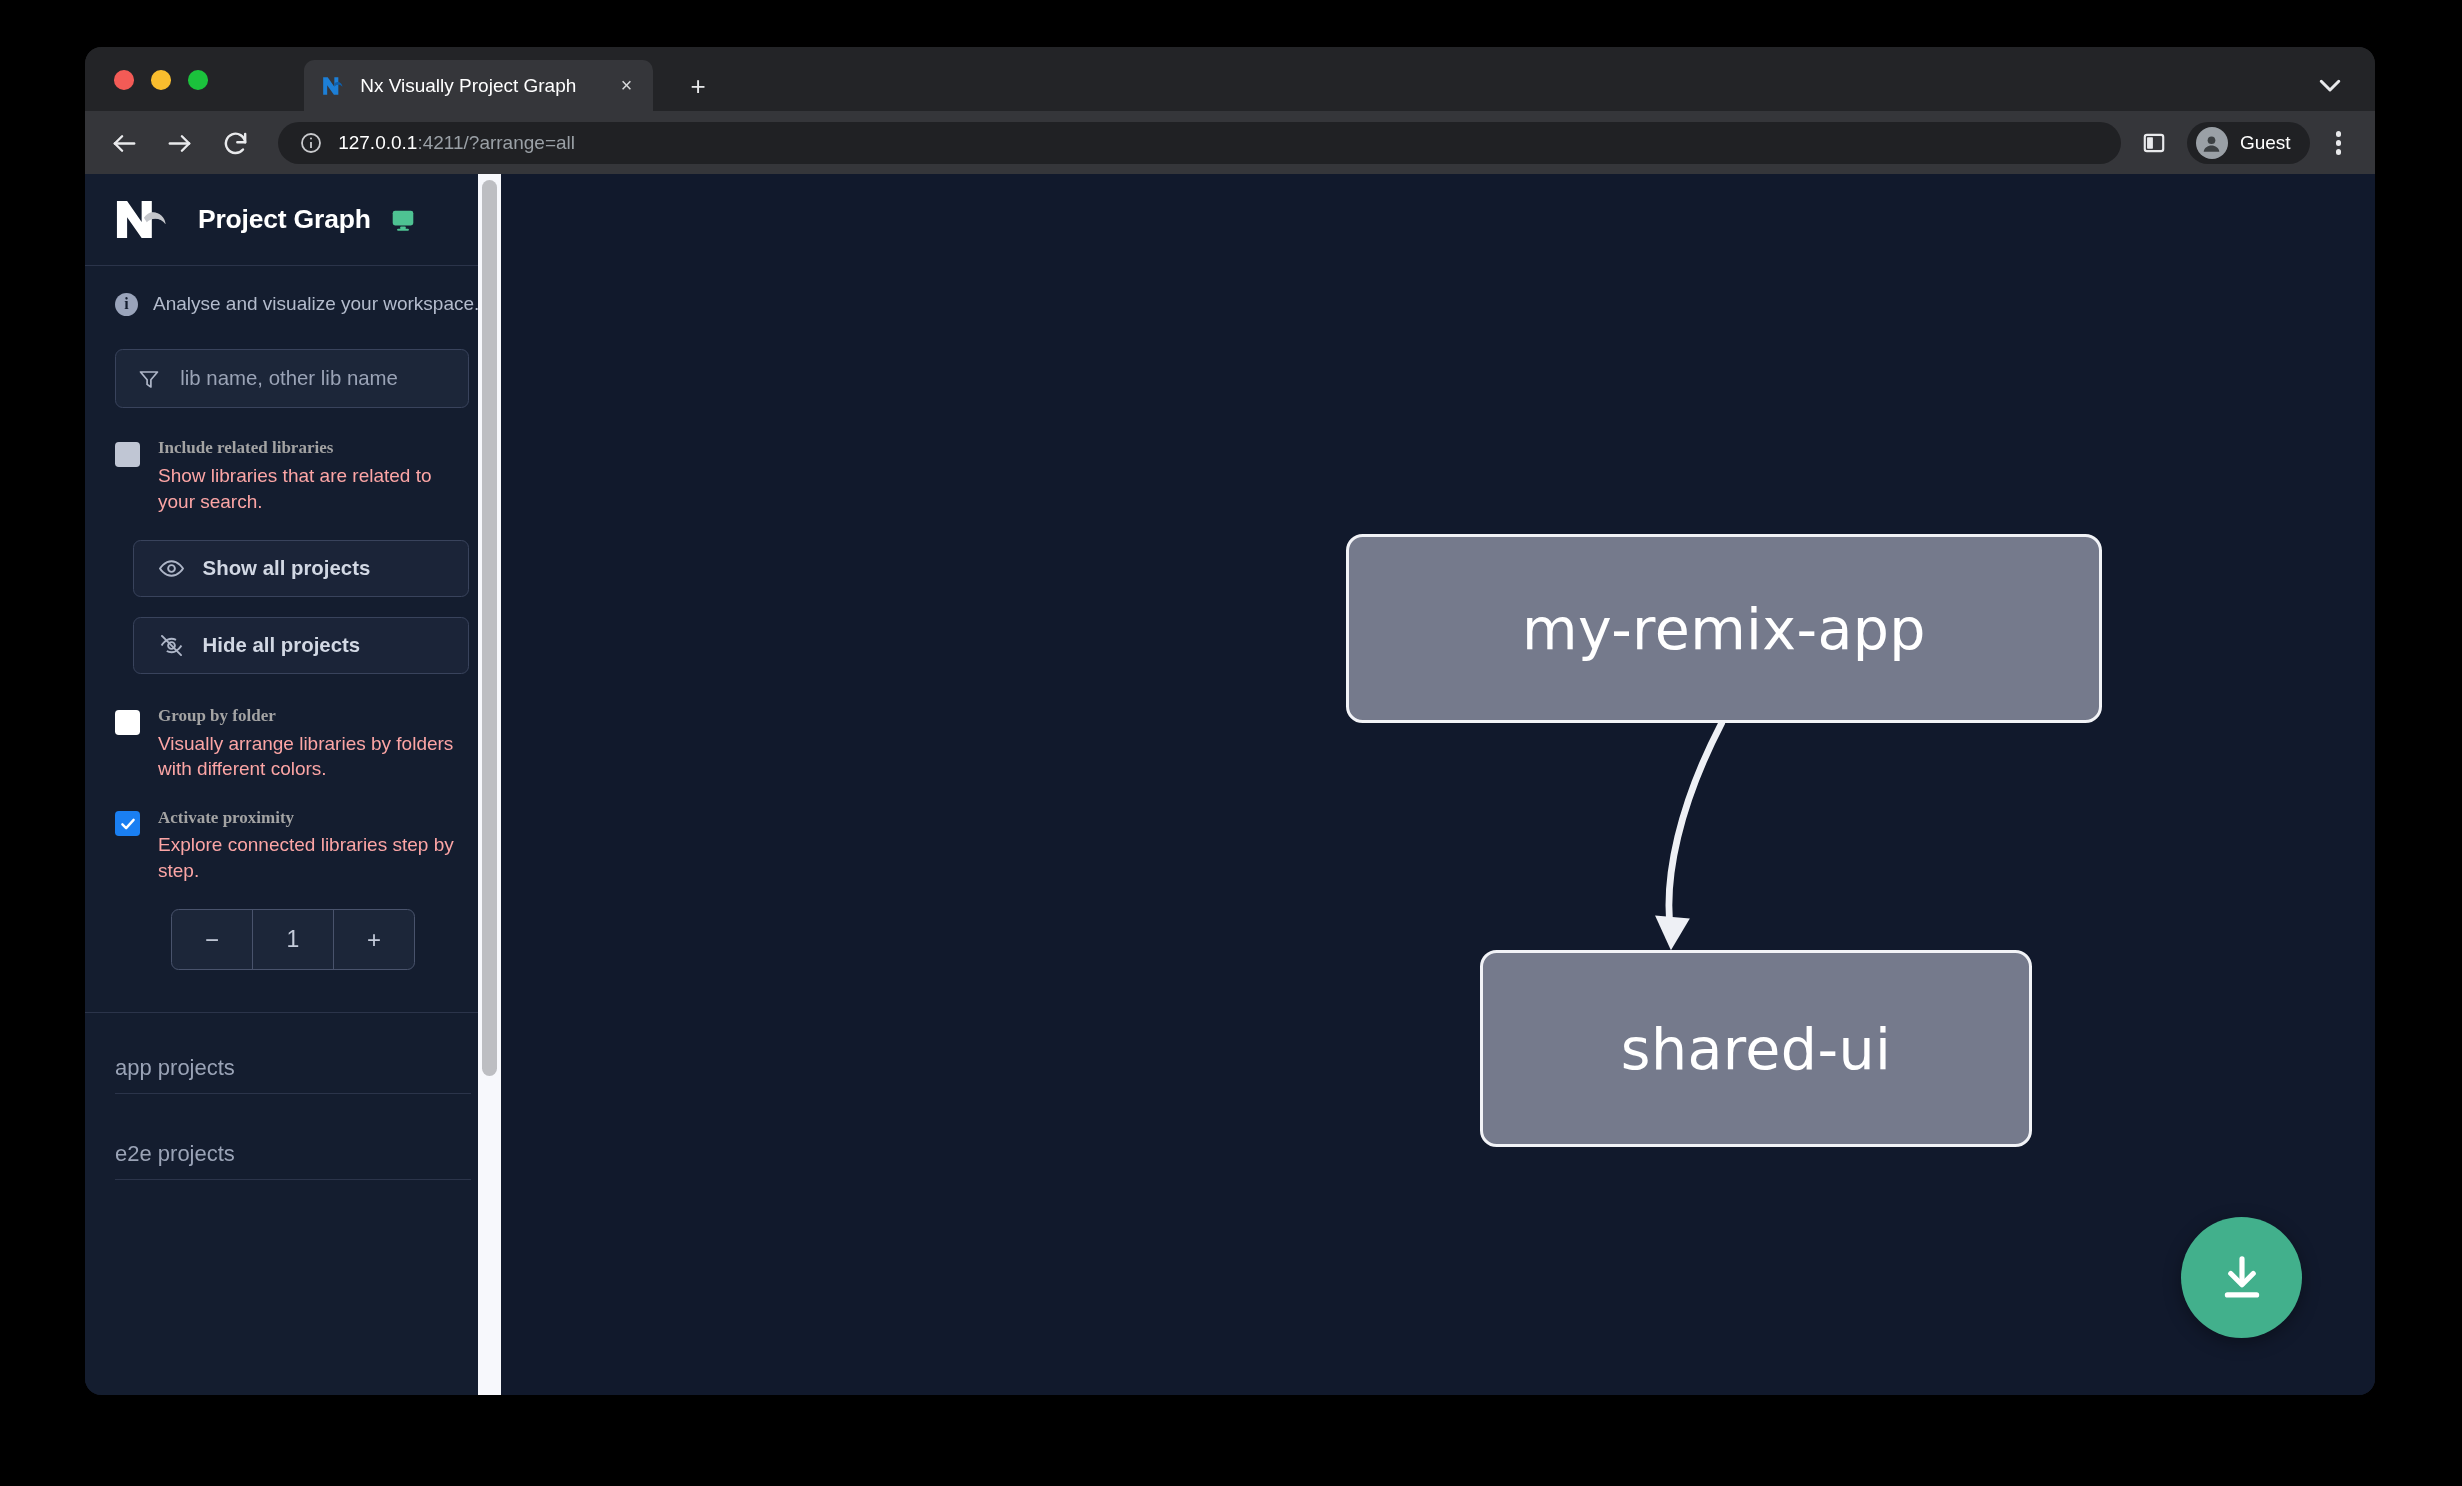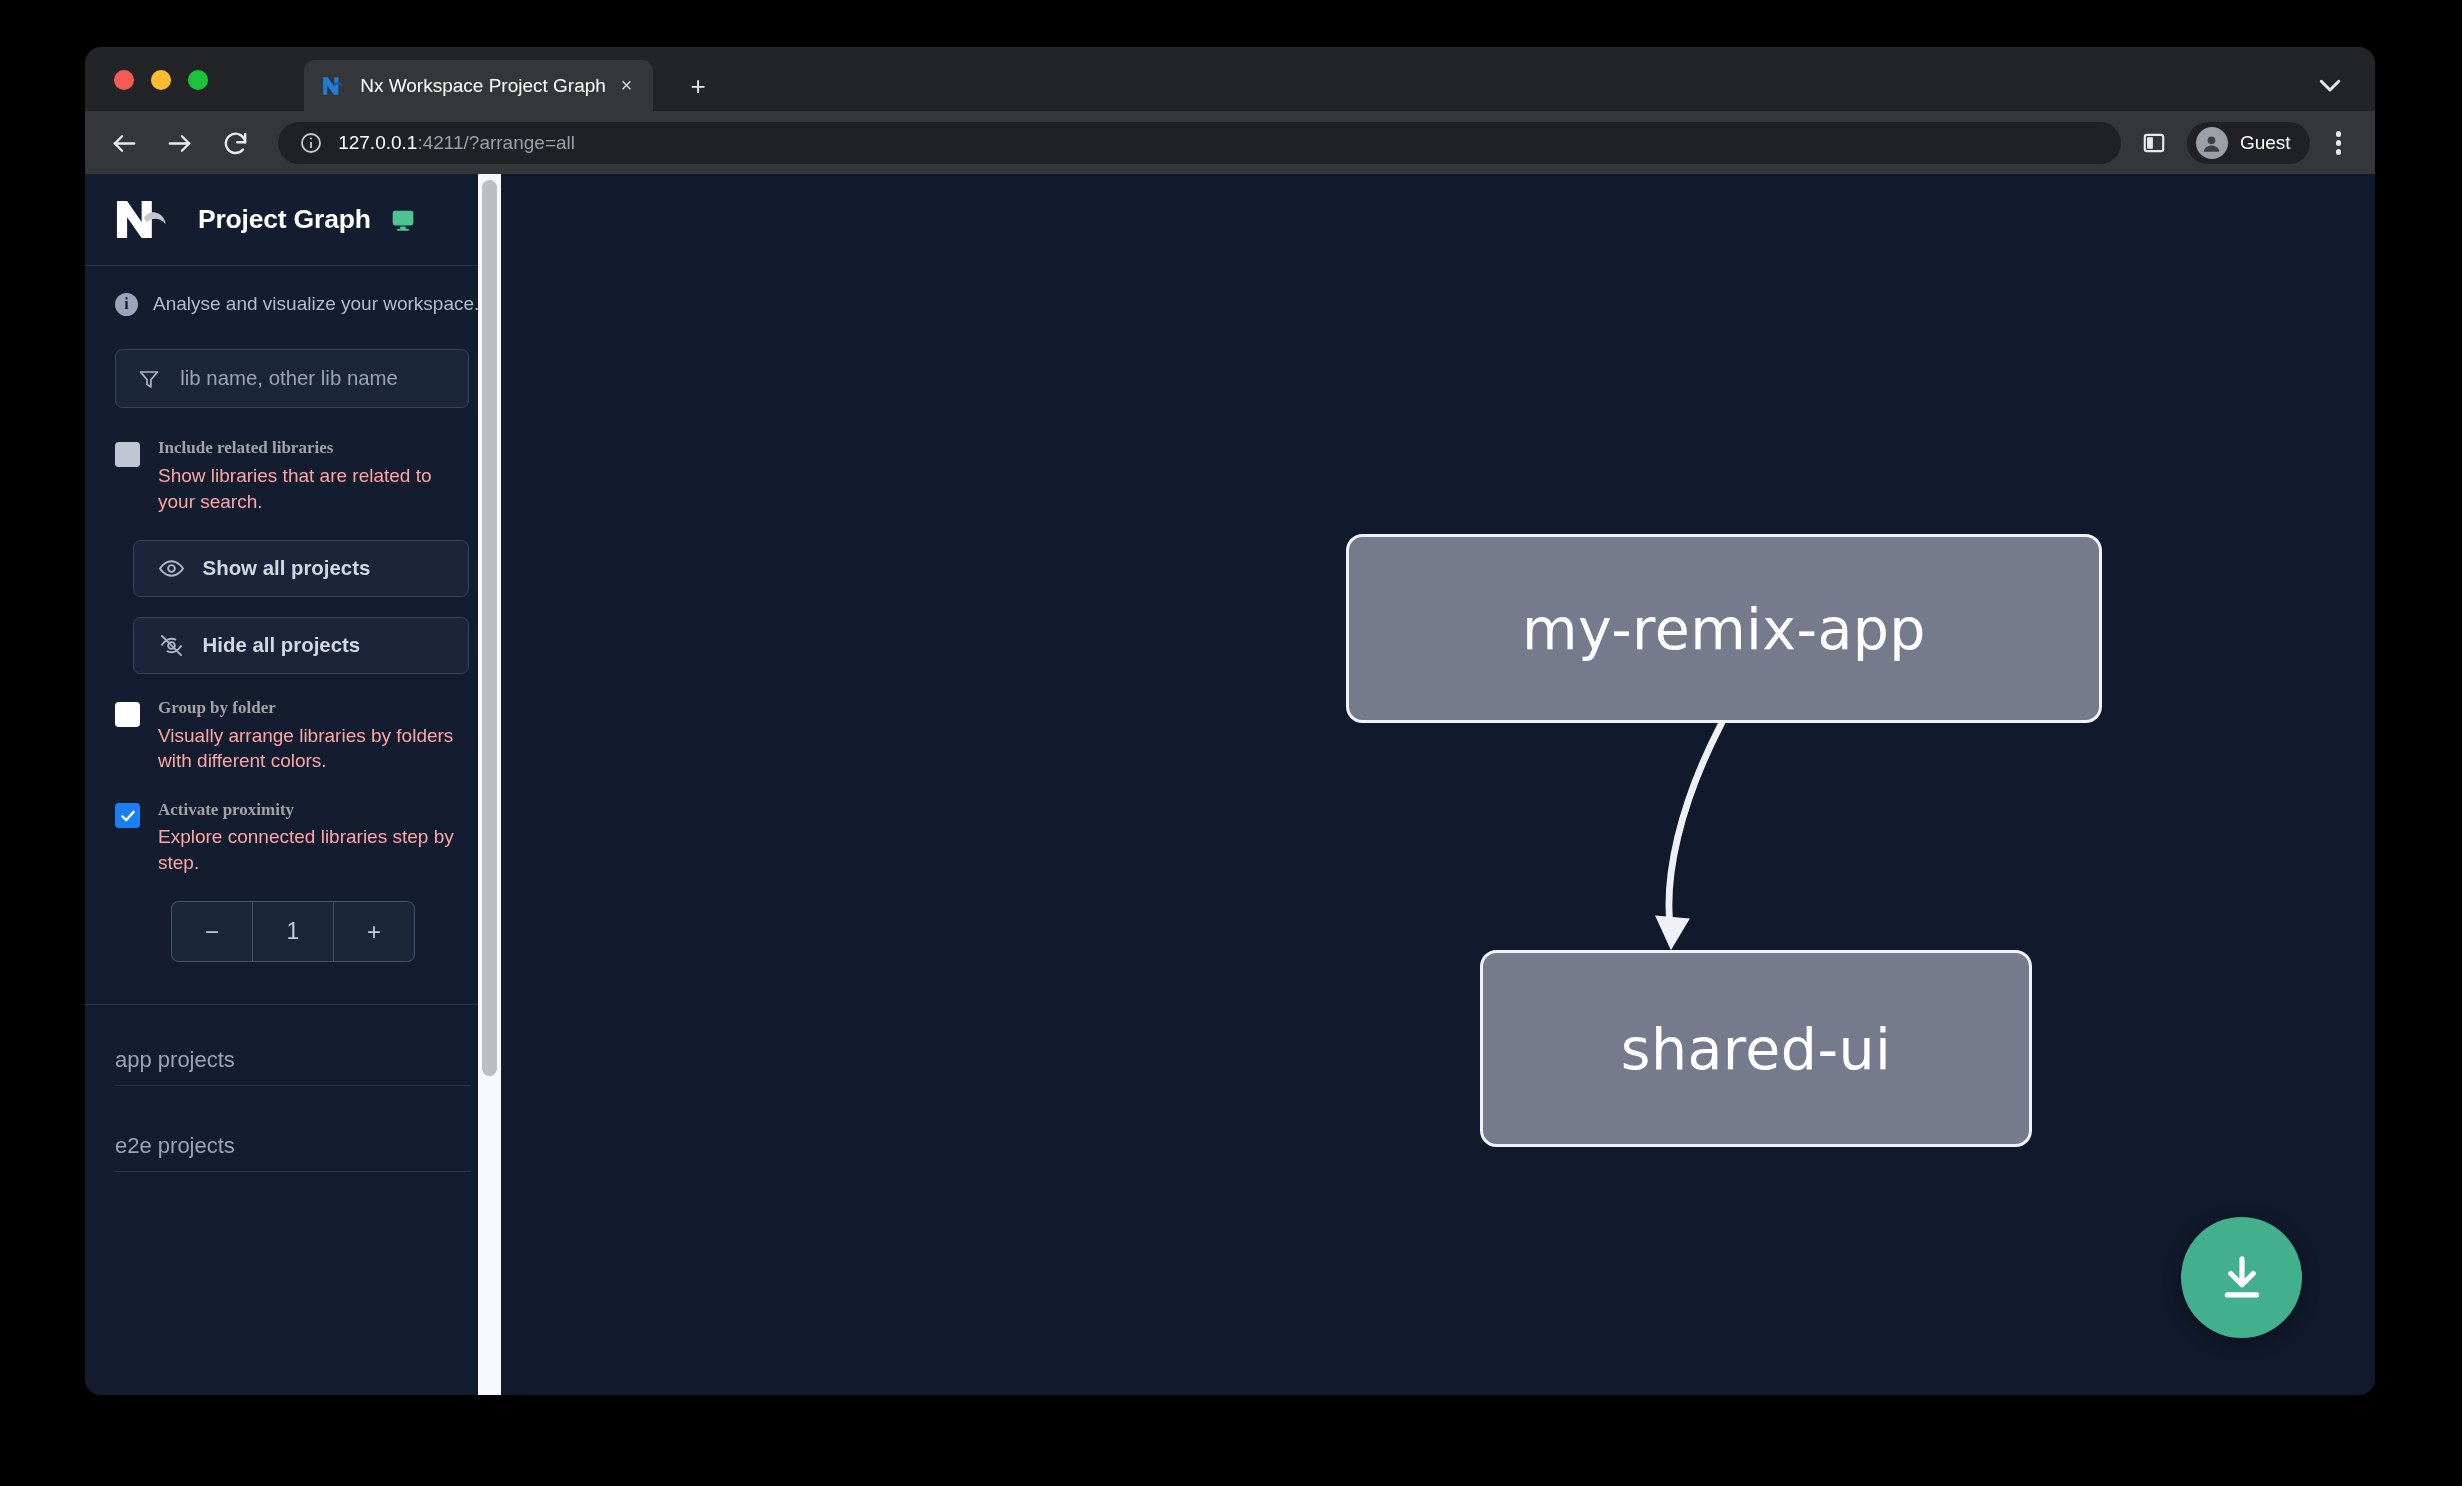--- a/index.html
+++ b/index.html
@@ -466,21 +466,21 @@
         <span class="tl green"></span>
       </div>
 
       <div class="tab">
         <span class="tab-favicon">
           <svg viewBox="0 0 24 24" width="26" height="26" aria-hidden="true">
             <path d="M2 4h4.2l6.1 8.6V4H16v16h-4.1L5.7 11.2V20H2V4z" fill="#1d7fd6"></path>
             <path d="M15.2 8.4c2.4 0 4.4 1.9 4.6 4.3-1-1.3-2.3-1.9-3.8-1.9-1.2 0-2.2.4-3 1.2l-1.1-1.6c.9-1.2 2.1-2 3.3-2z" fill="#0f5ea8"></path>
           </svg>
         </span>
-        <span class="tab-title">Nx Workspace Project Graph</span>
+        <span class="tab-title">Nx Visually Project Graph</span>
         <span class="tab-close">×</span>
       </div>
 
       <div class="new-tab">+</div>
 
       <div class="tabstrip-chevron">
         <svg viewBox="0 0 24 24" width="30" height="30" fill="none" stroke="currentColor" stroke-width="2.4" stroke-linecap="round" stroke-linejoin="round">
           <polyline points="5 9 12 16 19 9"></polyline>
         </svg>
       </div>
@@ -607,21 +607,21 @@
             <svg viewBox="0 0 24 24" width="27" height="27" fill="none" stroke="currentColor" stroke-width="1.7">
               <path d="M3.2 12S6.6 6 12 6c1.5 0 2.8.4 4 1"></path>
               <path d="M20.8 12S17.4 18 12 18c-1.6 0-3-.4-4.2-1.1"></path>
               <circle cx="12" cy="12" r="3"></circle>
               <line x1="3.5" y1="3.5" x2="20.5" y2="20.5" stroke-linecap="round"></line>
             </svg>
           </span>
           <span class="blabel">Hide all projects</span>
         </div>
 
-        <div class="check-row" style="margin-top:24px">
+        <div class="check-row" style="margin-top:32px">
           <span class="cbox white"></span>
           <span class="check-texts">
             <span class="check-label">Group by folder</span>
             <div class="check-desc">Visually arrange libraries by folders with different colors.</div>
           </span>
         </div>
 
         <div class="check-row" style="margin-top:26px">
           <span class="cbox checked">
             <svg viewBox="0 0 24 24" fill="none" stroke="#ffffff" stroke-width="3.2" stroke-linecap="round" stroke-linejoin="round">

